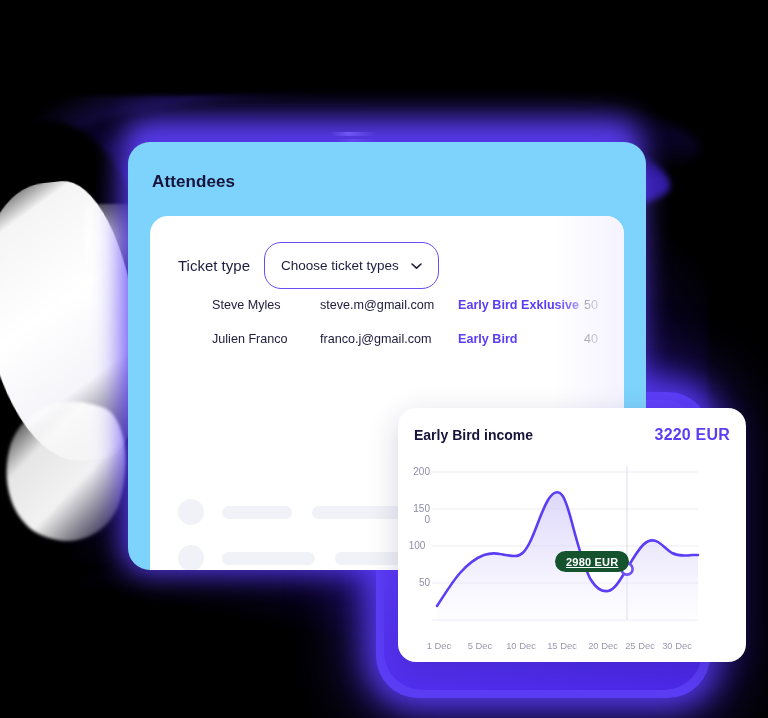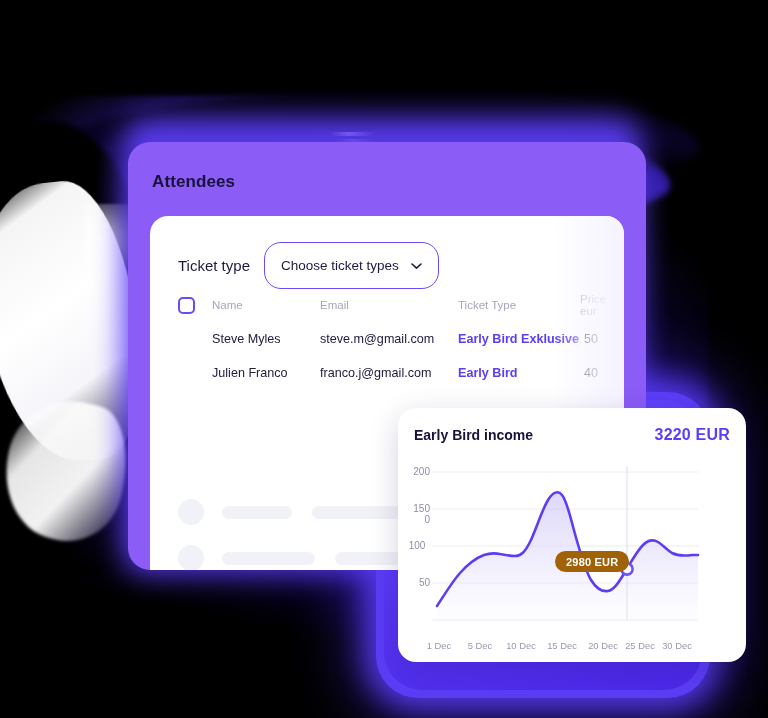--- a/index.html
+++ b/index.html
@@ -128,21 +128,21 @@
     background: #5b3df5;
     filter: blur(14px);
     opacity: .95;
   }
 
   
   .attendees-card {
     position: absolute;
     left: 128px; top: 142px;
     width: 518px; height: 428px;
-    background: #8b5cf6;
+    background: #7dd3fc;
     border-radius: 22px;
     overflow: hidden;
   }
   .attendees-title {
     position: absolute;
     left: 24px; top: 30px;
     font-size: 17px;
     font-weight: bold;
     color: #17133a;
     letter-spacing: .1px;
@@ -304,27 +304,28 @@
     text-align: center;
     width: 42px;
     top: 186px;
   }
   .tooltip {
     position: absolute;
     left: 157px; top: 97px;
     height: 21px;
     padding: 0 11px 0 11px;
     display: flex; align-items: center;
-    background: #a16207;
+    background: #14532d;
     color: #ffffff;
     font-size: 11px;
     font-weight: bold;
     border-radius: 11px;
     letter-spacing: .2px;
     white-space: nowrap;
+    text-decoration: underline;
   }
 </style>
 </head>
 <body>
 
 <div id="stage">
 
   <div class="bg-layer bg-purple-mass"></div>
   <div class="bg-layer bg-brush-a"></div>
   <div class="bg-layer bg-brush-dark-top"></div>
@@ -354,29 +355,20 @@
           <span class="chev">
             <svg width="11" height="7" viewBox="0 0 11 7" fill="none">
               <path d="M1 1l4.5 4.2L10 1" stroke="#1d1b3e" stroke-width="1.6" stroke-linecap="round" stroke-linejoin="round"></path>
             </svg>
           </span>
         </button>
       </div>
 
       <div class="tbl">
 
-        <div class="tbl-head">
-          <div class="c-check">
-            <div class="checkbox"></div>
-          </div>
-          <span class="c-name">Name</span>
-          <span class="c-mail">Email</span>
-          <span class="c-type">Ticket Type</span>
-          <span class="c-price">Price eur</span>
-        </div>
 
         <div class="tbl-row">
           <div class="c-check"></div>
           <div class="c-name">Steve Myles</div>
           <div class="c-mail">steve.m@gmail.com</div>
           <div class="c-type">Early Bird Exklusive</div>
           <div class="c-price">50</div>
         </div>
 
         <div class="tbl-row">

